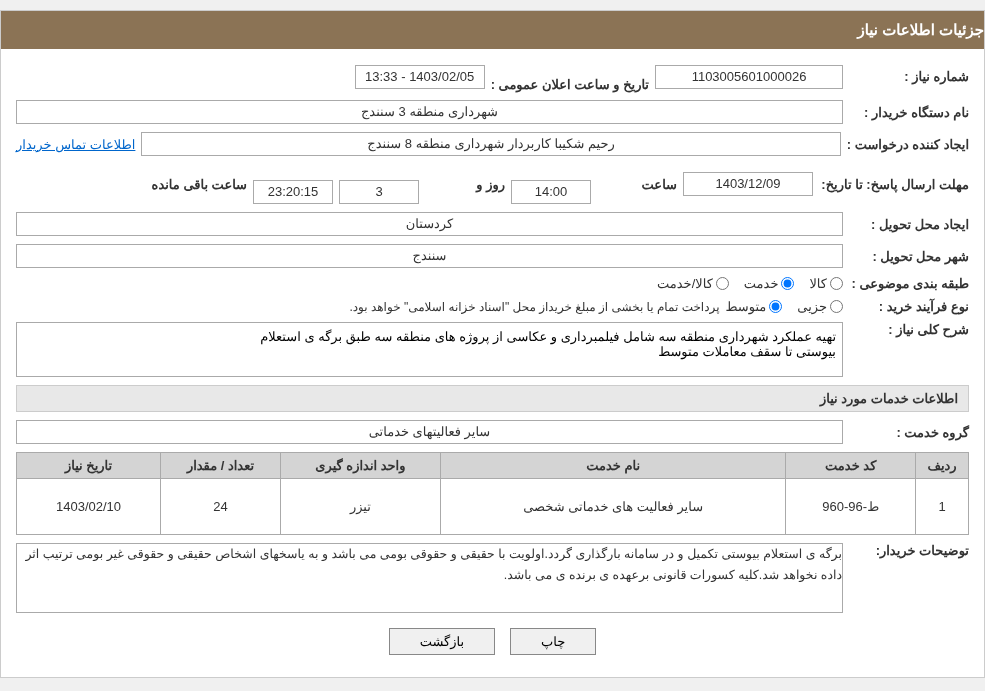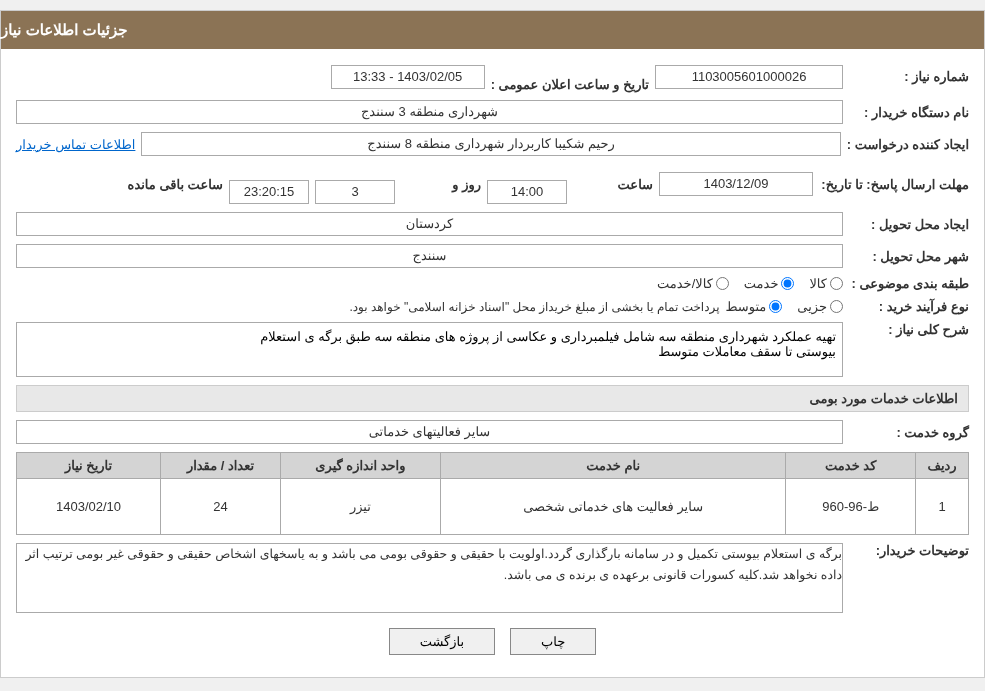--- a/index.html
+++ b/index.html
@@ -12,21 +12,21 @@
     }
     .page-wrapper {
       max-width: 985px;
       margin: 10px auto;
       background: #fff;
       border: 1px solid #ccc;
     }
     .header-bar {
       background: #8B7355;
       color: #fff;
-      text-align: left;
+      text-align: right;
       padding: 10px 0;
       font-size: 15px;
       font-weight: bold;
     }
     .content {
       padding: 12px 15px;
     }
     .row {
       display: flex;
       align-items: center;
@@ -54,21 +54,21 @@
     .field-box-fixed {
       width: 188px;
       flex: none;
     }
     .field-box-sm {
       width: 80px;
       flex: none;
       margin-top: 16px;
     }
     .field-box-md {
-      width: 154px;
+      width: 130px;
       flex: none;
     }
     .link-text {
       color: #0066cc;
       text-decoration: underline;
       cursor: pointer;
       white-space: nowrap;
     }
     .section-title {
       background: #e8e8e8;
@@ -237,21 +237,21 @@
       </div>
       <span class="note-text">پرداخت تمام یا بخشی از مبلغ خریداز محل "اسناد خزانه اسلامی" خواهد بود.</span>
     </div>
 
     <div class="row" style="align-items:flex-start;">
       <span class="label">شرح کلی نیاز :</span>
       <textarea class="textarea-box" readonly="" style="">تهیه عملکرد شهرداری منطقه سه شامل فیلمبرداری و عکاسی از پروژه های منطقه سه طبق برگه ی استعلام
 بیوستی تا سقف معاملات متوسط</textarea>
     </div>
 
-    <div class="section-title">اطلاعات خدمات مورد بومی</div>
+    <div class="section-title">اطلاعات خدمات مورد نیاز</div>
 
     <div class="row">
       <span class="label">گروه خدمت :</span>
       <div class="field-box">سایر فعالیتهای خدماتی</div>
     </div>
 
     <div class="table-section">
       <table>
         <thead>
           <tr>

